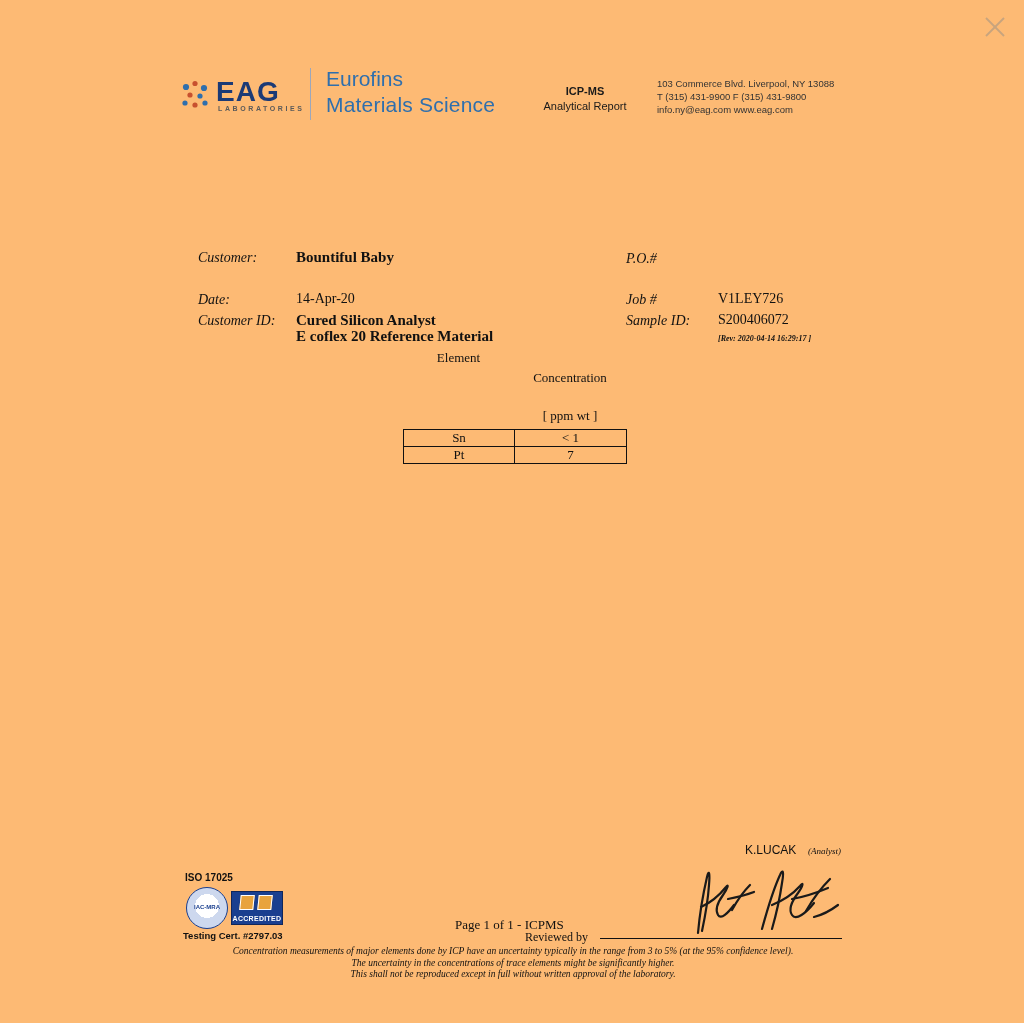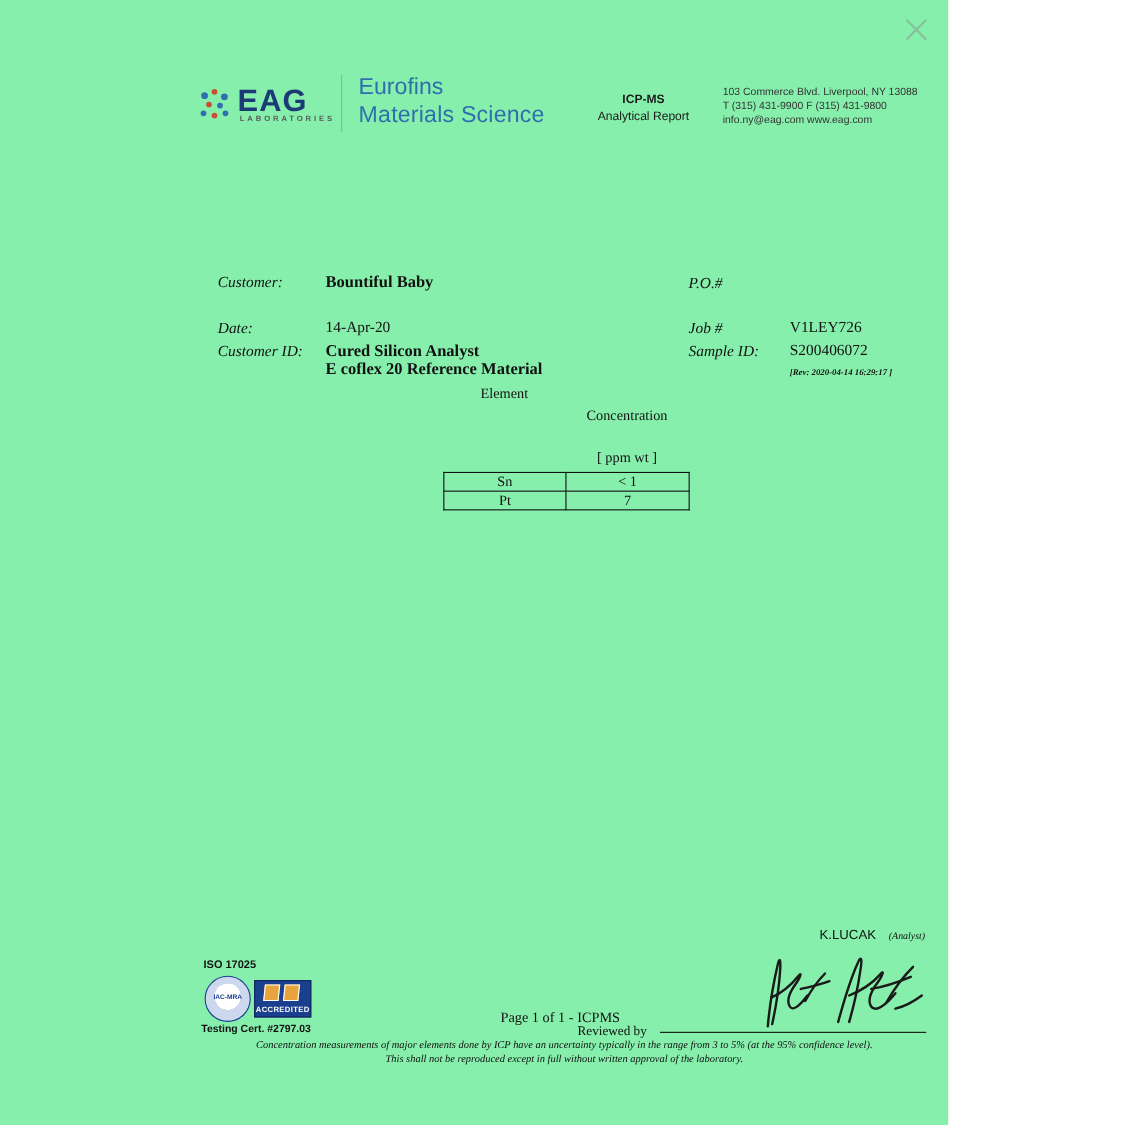--- a/index.html
+++ b/index.html
@@ -6,23 +6,23 @@
   html, body {
     margin: 0;
     padding: 0;
     width: 1024px;
     height: 1023px;
     background: #ffffff;
     font-family: "Liberation Sans", sans-serif;
   }
   #page {
     position: relative;
-    width: 862px;
+    width: 1024px;
     height: 1023px;
-    background: #86efac;
+    background: #fdba74;
     overflow: hidden;
   }
 
   
   #close-btn {
     position: absolute;
     top: 14px;
     right: 16px;
     width: 26px;
     height: 26px;
@@ -414,16 +414,17 @@
       <path d="M74,74 C80,52 86,33 92,20 C95,13 96,17 94,28 C92,42 88,60 84,74"></path>
       <path d="M84,50 C94,46 104,40 112,31 C116,26 115,31 110,38 C104,46 100,54 104,60 C108,66 118,58 126,48"></path>
       <path d="M118,56 C126,42 134,32 142,24"></path>
       <path d="M104,44 C116,42 128,38 140,33"></path>
       <path d="M126,62 C134,60 142,56 150,50"></path>
     </g>
   </svg>
 
   <div id="disclaimer">
     <div>Concentration measurements of major elements done by ICP have an uncertainty typically in the range from 3 to 5% (at the 95% confidence level).</div>
+    <div>The uncertainty in the concentrations of trace elements might be significantly higher.</div>
     <div>This shall not be reproduced except in full without written approval of the laboratory.</div>
   </div>
 
 </div>
 
 </body></html>

